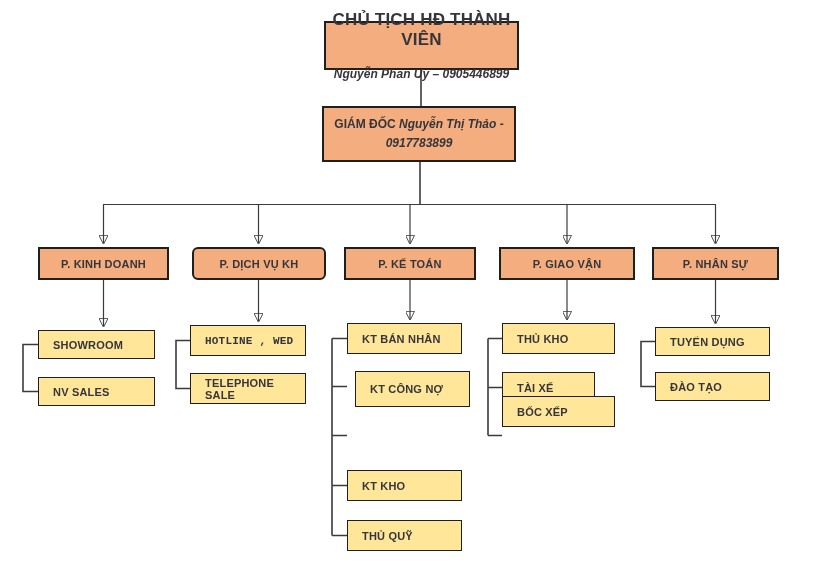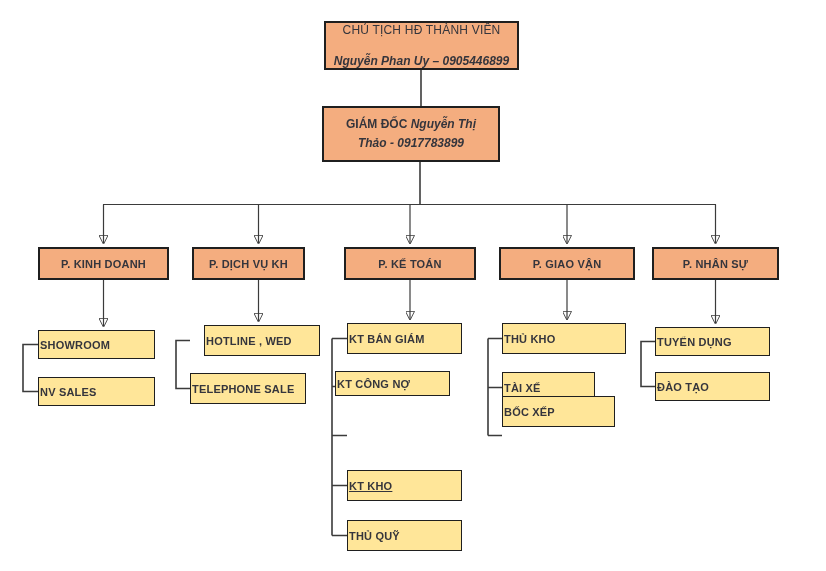--- a/index.html
+++ b/index.html
@@ -27,24 +27,24 @@
     text-align:center;
   }
   .box.orange{
     background:var(--level-box);
     border:2px solid var(--border);
   }
   .box.yellow{
     background:var(--leaf-box);
     border:1.5px solid var(--border);
     align-items:flex-start;
-    padding-left:1px;
+    padding-left:14px;
     text-align:left;
   }
-  .t-title{font-weight:normal;font-size:12px;letter-spacing:.2px;}
+  .t-title{font-weight:bold;font-size:17px;letter-spacing:.2px;}
   .t-sub{font-weight:bold;font-style:italic;font-size:12px;margin-top:17px;}
   .dir-text{font-size:12px;line-height:1.55;padding:0 10px;}
   .dir-text b{font-style:normal;}
   .dir-text i{font-weight:bold;}
   .dept-label{font-weight:bold;font-size:11px;letter-spacing:.2px;}
   .leaf-label{font-weight:bold;font-size:11px;letter-spacing:.2px;}
 </style>
 </head>
 <body>
 
@@ -89,68 +89,68 @@
       <path class="mid" d="M488,338.5 L488,435.5 M502,338.5 L488,338.5 M502,387.5 L488,387.5 M502,435.5 L488,435.5"></path>
       <path class="mid" d="M655,341.5 L641,341.5 L641,386.5 L655,386.5"></path>
     </g>
   </svg>
 
   <div class="box orange" style="left:324px;top:21px;width:195px;height:49px;">
     <div class="t-title">CHỦ TỊCH HĐ THÀNH VIÊN</div>
     <div class="t-sub">Nguyễn Phan Uy – 0905446899</div>
   </div>
 
-  <div class="box orange" style="left:322px;top:106px;width:178px;height:56px;">
+  <div class="box orange" style="left:322px;top:106px;width:194px;height:56px;">
     <div class="dir-text"><b>GIÁM ĐỐC</b> <i>Nguyễn Thị Thảo - 0917783899</i></div>
   </div>
 
   <div class="box orange" style="left:38px;top:247px;width:131px;height:33px;">
     <div class="dept-label">P. KINH DOANH</div>
   </div>
-  <div class="box orange" style="left:192px;top:247px;width:113px;height:33px;">
+  <div class="box orange" style="left:192px;top:247px;width:134px;height:33px;border-radius:6px;">
     <div class="dept-label">P. DỊCH VỤ KH</div>
   </div>
   <div class="box orange" style="left:344px;top:247px;width:132px;height:33px;">
     <div class="dept-label">P. KẾ TOÁN</div>
   </div>
   <div class="box orange" style="left:652px;top:247px;width:127px;height:33px;">
     <div class="dept-label">P. NHÂN SỰ</div>
   </div>
   <div class="box orange" style="left:499px;top:247px;width:136px;height:33px;">
     <div class="dept-label">P. GIAO VẬN</div>
   </div>
 
   <div class="box yellow" style="left:38px;top:330px;width:117px;height:29px;">
     <div class="leaf-label">SHOWROOM</div>
   </div>
   <div class="box yellow" style="left:38px;top:377px;width:117px;height:29px;">
     <div class="leaf-label">NV SALES</div>
   </div>
 
-  <div class="box yellow" style="left:204px;top:325px;width:116px;height:31px;">
+  <div class="box yellow" style="left:190px;top:325px;width:116px;height:31px;font-family:Liberation Mono, monospace;">
     <div class="leaf-label">HOTLINE , WED</div>
   </div>
   <div class="box yellow" style="left:190px;top:373px;width:116px;height:31px;">
     <div class="leaf-label">TELEPHONE SALE</div>
   </div>
 
   <div class="box yellow" style="left:347px;top:323px;width:115px;height:31px;">
-    <div class="leaf-label">KT BÁN GIÁM</div>
+    <div class="leaf-label">KT BÁN NHÂN</div>
   </div>
-  <div class="box yellow" style="left:335px;top:371px;width:115px;height:25px;">
+  <div class="box yellow" style="left:355px;top:371px;width:115px;height:36px;">
     <div class="leaf-label">KT CÔNG NỢ</div>
   </div>
-  <div class="box yellow" style="left:347px;top:470px;width:115px;height:31px;text-decoration:underline;">
+  <div class="box yellow" style="left:347px;top:470px;width:115px;height:31px;">
     <div class="leaf-label">KT KHO</div>
   </div>
   <div class="box yellow" style="left:347px;top:520px;width:115px;height:31px;">
     <div class="leaf-label">THỦ QUỸ</div>
   </div>
 
-  <div class="box yellow" style="left:502px;top:323px;width:124px;height:31px;">
+  <div class="box yellow" style="left:502px;top:323px;width:113px;height:31px;">
     <div class="leaf-label">THỦ KHO</div>
   </div>
   <div class="box yellow" style="left:502px;top:372px;width:93px;height:31px;">
     <div class="leaf-label">TÀI XẾ</div>
   </div>
   <div class="box yellow" style="left:502px;top:396px;width:113px;height:31px;">
     <div class="leaf-label">BỐC XẾP</div>
   </div>
 
   <div class="box yellow" style="left:655px;top:327px;width:115px;height:29px;">

